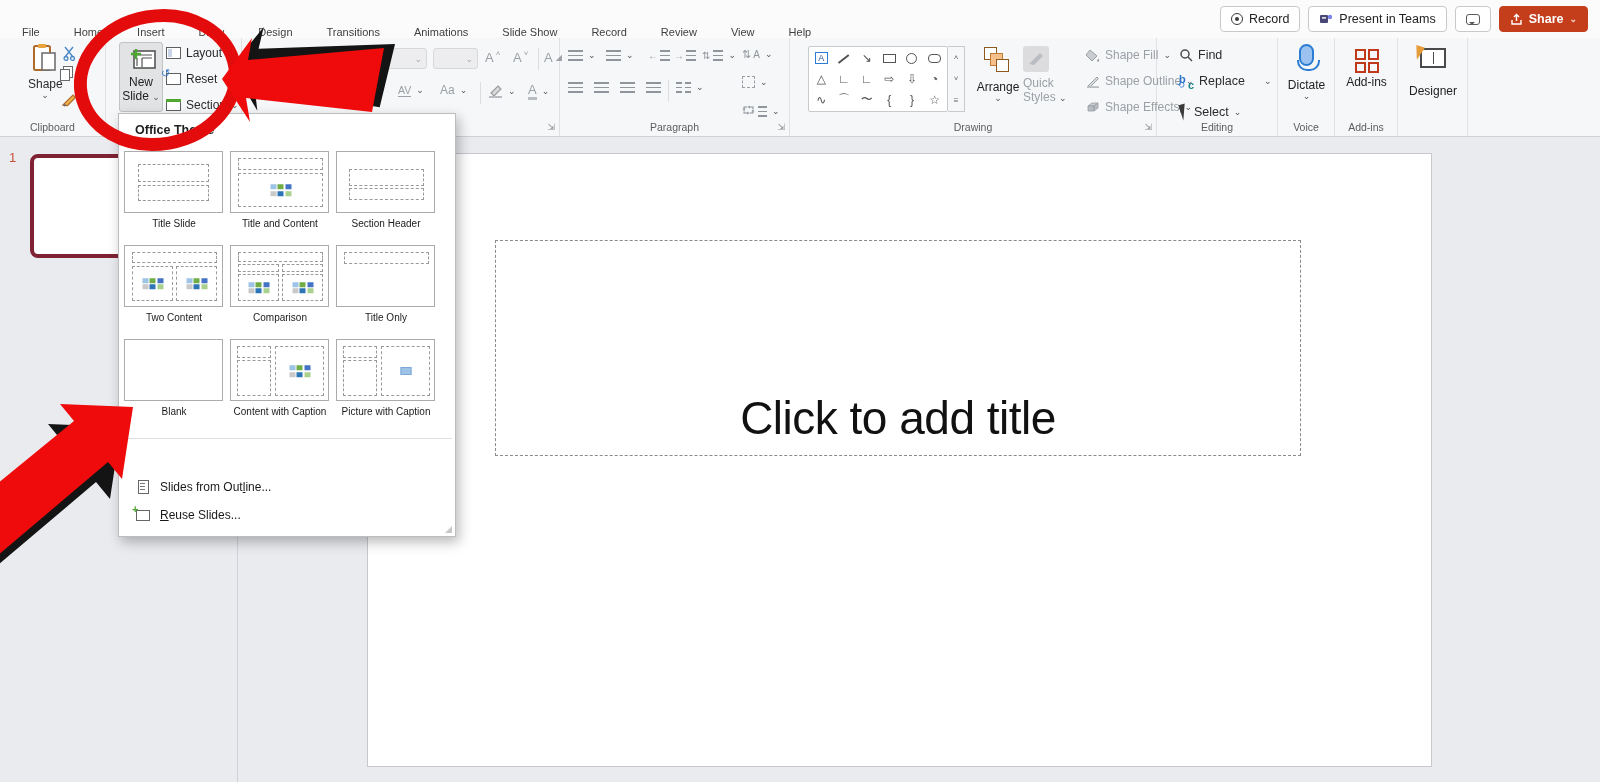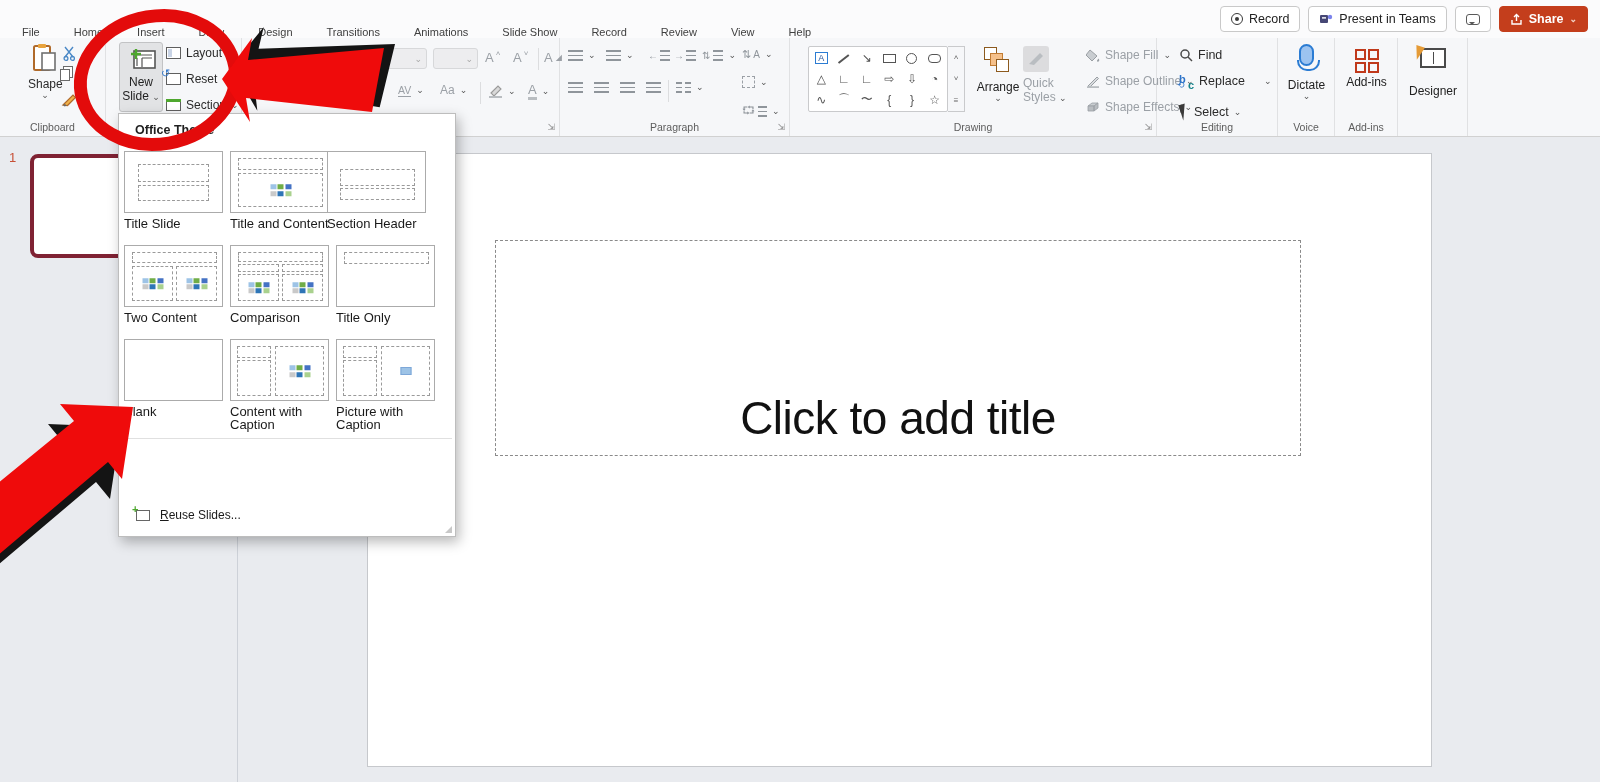--- a/index.html
+++ b/index.html
@@ -72,21 +72,21 @@
   .ph-title{left:127px;top:86px;width:806px;height:216px;align-items:flex-end;padding-bottom:10px}
   .ph-sub{left:127px;top:311px;width:806px;height:152px;align-items:flex-start;padding-top:8px}
   .ph-title-text{font-size:46px;font-weight:200;color:#111;letter-spacing:-.5px}
   .ph-sub-text{font-size:22px;font-weight:300;color:#111}
 
   
   .dropdown{position:absolute;left:118px;top:113px;width:338px;height:424px;background:#fff;border:1px solid #bdbdbd;box-shadow:3px 5px 12px rgba(0,0,0,.28);z-index:30}
   .dd-title{position:absolute;left:16px;top:9px;font-size:12.5px;font-weight:bold;color:#1f1f1f}
   .cell{position:absolute;width:100px}
   .cell .thumb-box{width:99px;height:62px;border:1px solid #ababab;background:#fff;position:relative}
-  .cell .cap{width:100px;font-size:13px;line-height:13px;color:#1a1a1a;margin-top:4px}
+  .cell .cap{width:100px;text-align:center;font-size:10px;line-height:13px;color:#1a1a1a;margin-top:4px}
   .dash{position:absolute;border:1px dashed #9a9a9a}
   .cluster{position:absolute;left:50%;top:50%;transform:translate(-50%,-50%);display:grid;grid-template-columns:repeat(3,6px);gap:1.5px}
   .cluster i{width:6px;height:5px;display:block}
   .picglyph{position:absolute;left:50%;top:50%;transform:translate(-50%,-50%);width:11px;height:8px;background:#9dc3e6;border:1px solid #7da7d8}
   .dd-sep{position:absolute;left:3px;right:3px;top:324px;border-top:1px solid #e0e0e0}
   .dd-item{position:absolute;left:0;width:338px;height:28px;display:flex;align-items:center;font-size:12px;color:#1a1a1a}
   .dd-item .ic{width:18px;margin-left:15px;display:flex;justify-content:center}
   .dd-item .lbl{margin-left:8px}
   .accel{text-decoration:underline}
   .grip{position:absolute;right:3px;bottom:3px;width:7px;height:7px;background:#9a9a9a;clip-path:polygon(100% 0,100% 100%,0 100%);opacity:.55}
@@ -471,21 +471,21 @@
             <i style="background:#70ad47"></i>
             <i style="background:#4472c4"></i>
             <i style="background:#c9c9c9"></i>
             <i style="background:#2e75b6"></i>
             <i style="background:#a9d18e"></i>
           </span>
       </span>
     </div>
     <div class="cap">Title and Content</div>
   </div>
-  <div class="cell" style="left:208px;top:37px">
+  <div class="cell" style="left:217px;top:37px">
     <div class="thumb-box">
       <span class="dash" style="left:12px;top:17px;width:75px;height:17px"></span>
       <span class="dash" style="left:12px;top:36px;width:75px;height:12px"></span>
     </div>
     <div class="cap">Section Header</div>
   </div>
 
   <div class="cell" style="left:5px;top:131px">
     <div class="thumb-box">
       <span class="dash" style="left:7px;top:6px;width:85px;height:11px"></span>
@@ -574,20 +574,26 @@
       <span class="dash" style="left:6px;top:20px;width:34px;height:36px"></span>
       <span class="dash" style="left:44px;top:6px;width:49px;height:50px">
           <span class="picglyph"></span>
         </span>
     </div>
     <div class="cap">Picture with Caption</div>
   </div>
 
   <div class="dd-sep"></div>
 
+  <div class="dd-item" style="top:359px">
+    <span class="ic">
+        <span class="ico-doc"></span>
+      </span>
+    <span class="lbl"><span>Slides from Out</span><span class="accel">l</span><span>ine...</span></span>
+  </div>
   <div class="dd-item" style="top:387px">
     <span class="ic">
         <span class="ico-reuse"></span>
       </span>
     <span class="lbl"><span></span><span class="accel">R</span><span>euse Slides...</span></span>
   </div>
 
   <span class="grip"></span>
 </div>
 

